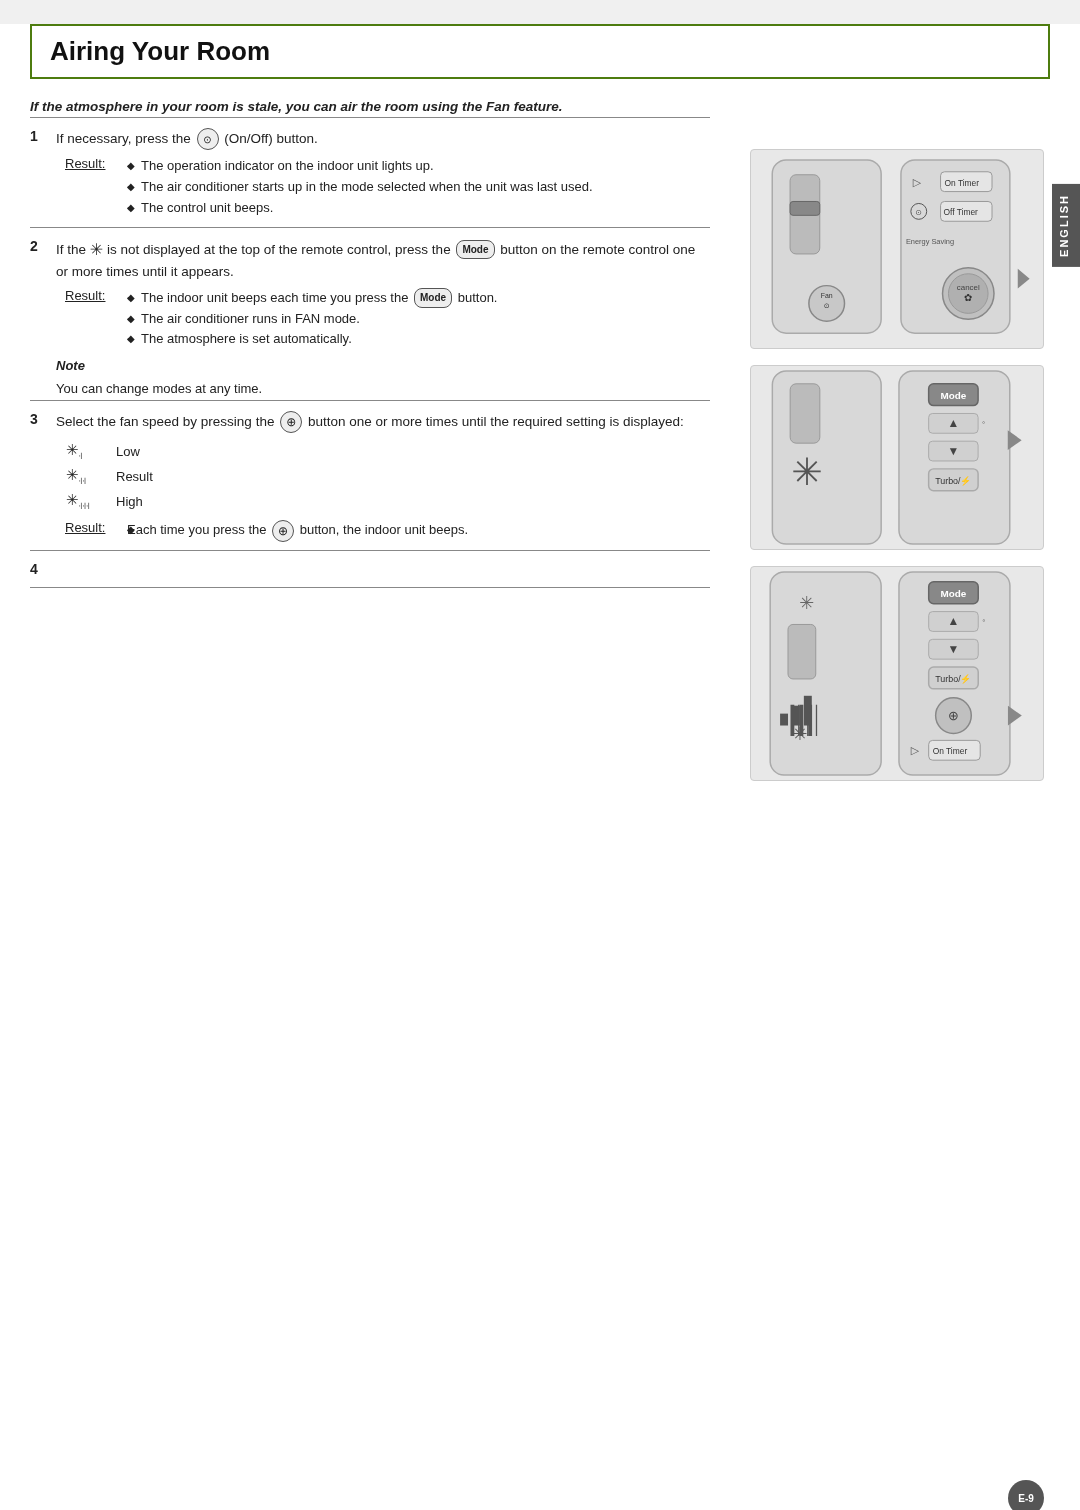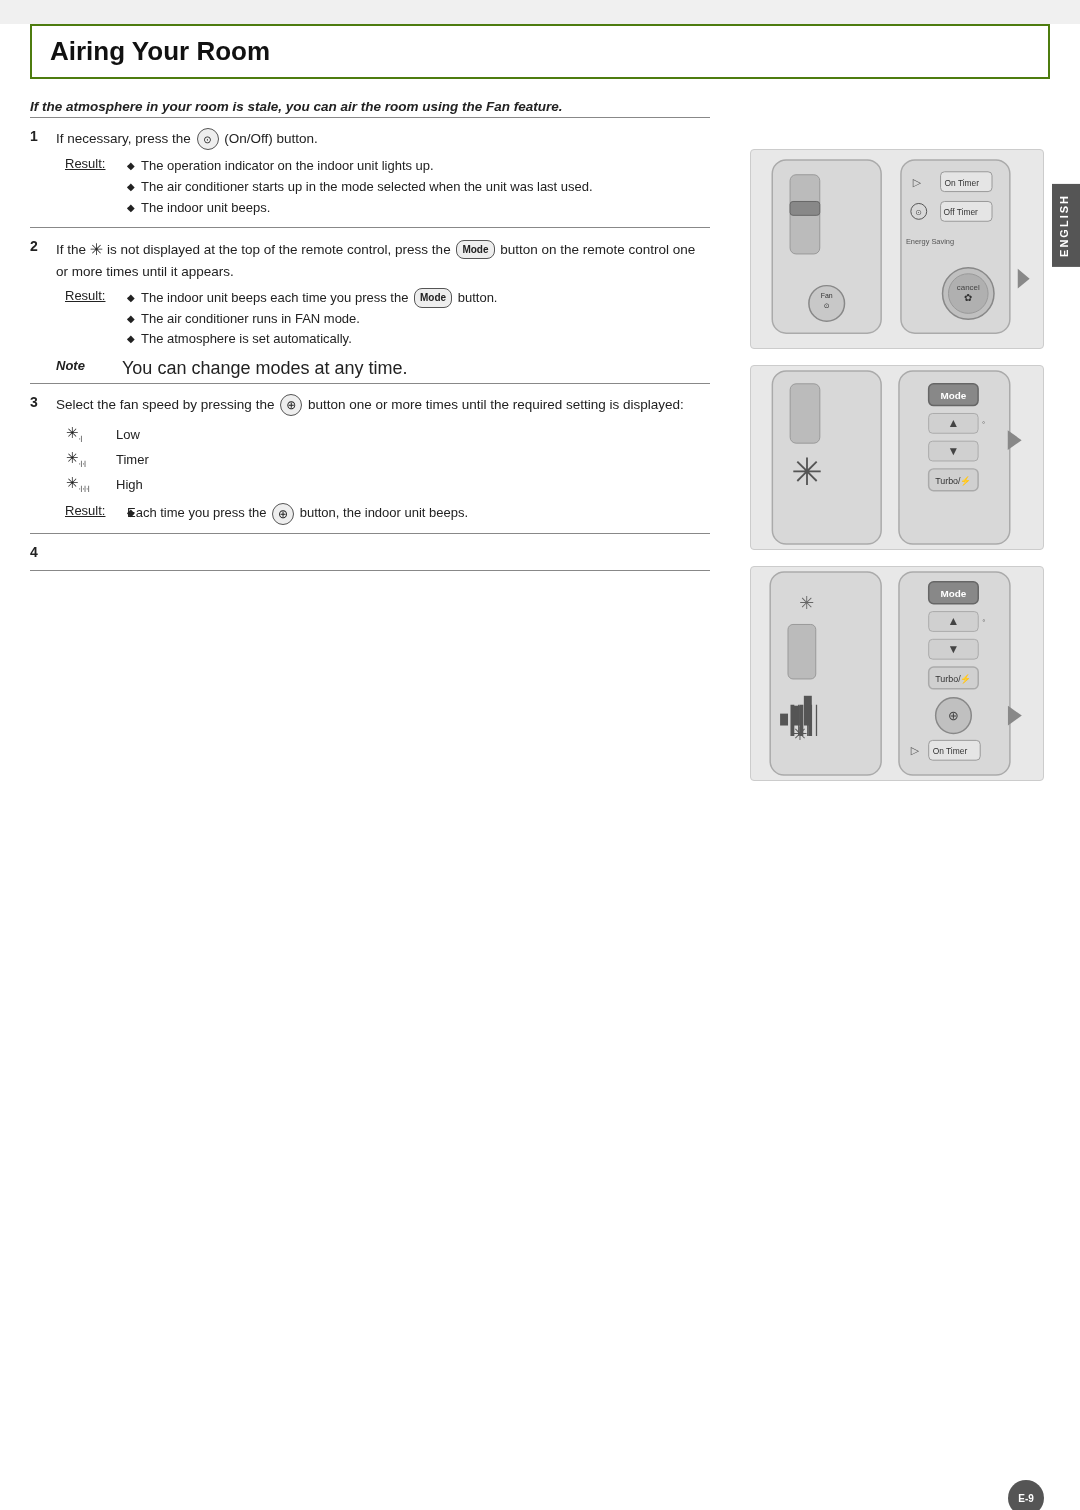--- a/index.html
+++ b/index.html
@@ -129,32 +129,32 @@
       left: 0;
       font-size: 10px;
       top: 2px;
     }
 
     .note-block {
       margin: 4px 0 4px 26px;
       display: flex;
       gap: 8px;
       align-items: flex-start;
+      flex-direction: column;
     }
 
     .note-label {
       font-style: italic;
       font-weight: bold;
       font-size: 13px;
       min-width: 38px;
     }
 
     .note-text {
-      font-size: 18px;
-      margin-left: 20px;
+      font-size: 13px;
     }
 
     
     .fan-speed-table {
       margin: 8px 0 8px 36px;
     }
     .fan-speed-row {
       display: flex;
       align-items: center;
       gap: 18px;
@@ -272,21 +272,21 @@
             If necessary, press the
             <span class="inline-circle" title="On/Off button">⊙</span>
             (On/Off) button.
           </span>
         </div>
         <div class="result-row">
           <span class="result-label">Result:</span>
           <ul class="result-items">
             <li class="result-item">The operation indicator on the indoor unit lights up.</li>
             <li class="result-item">The air conditioner starts up in the mode selected when the unit was last used.</li>
-            <li class="result-item">The indoor unit beeps.</li>
+            <li class="result-item">The control unit beeps.</li>
           </ul>
         </div>
       </div>
 
       <div class="step-section">
         <div class="step-row">
           <span class="step-num">2</span>
           <span class="step-text">
             If the <span style="font-size:16px; vertical-align:middle;">✳</span> is not displayed at the top of the remote control,
             press the <span class="inline-btn">Mode</span> button on the remote control one or more times until it appears.
@@ -315,21 +315,21 @@
             button one or more times until the required setting is displayed:
           </span>
         </div>
         <div class="fan-speed-table">
           <div class="fan-speed-row">
             <span class="fan-icon" style="font-size:15px;">✳<sub style="font-size:9px;">꜊</sub></span>
             <span class="fan-label">Low</span>
           </div>
           <div class="fan-speed-row">
             <span class="fan-icon" style="font-size:15px;">✳<sub style="font-size:9px;">꜊꜊</sub></span>
-            <span class="fan-label">Timer</span>
+            <span class="fan-label">Result</span>
           </div>
           <div class="fan-speed-row">
             <span class="fan-icon" style="font-size:15px;">✳<sub style="font-size:9px;">꜊꜊꜊</sub></span>
             <span class="fan-label">High</span>
           </div>
         </div>
         <div class="result-row">
           <span class="result-label">Result:</span>
           <ul class="result-items">
             <li class="result-item" style="list-style:none; padding-left:0;">

